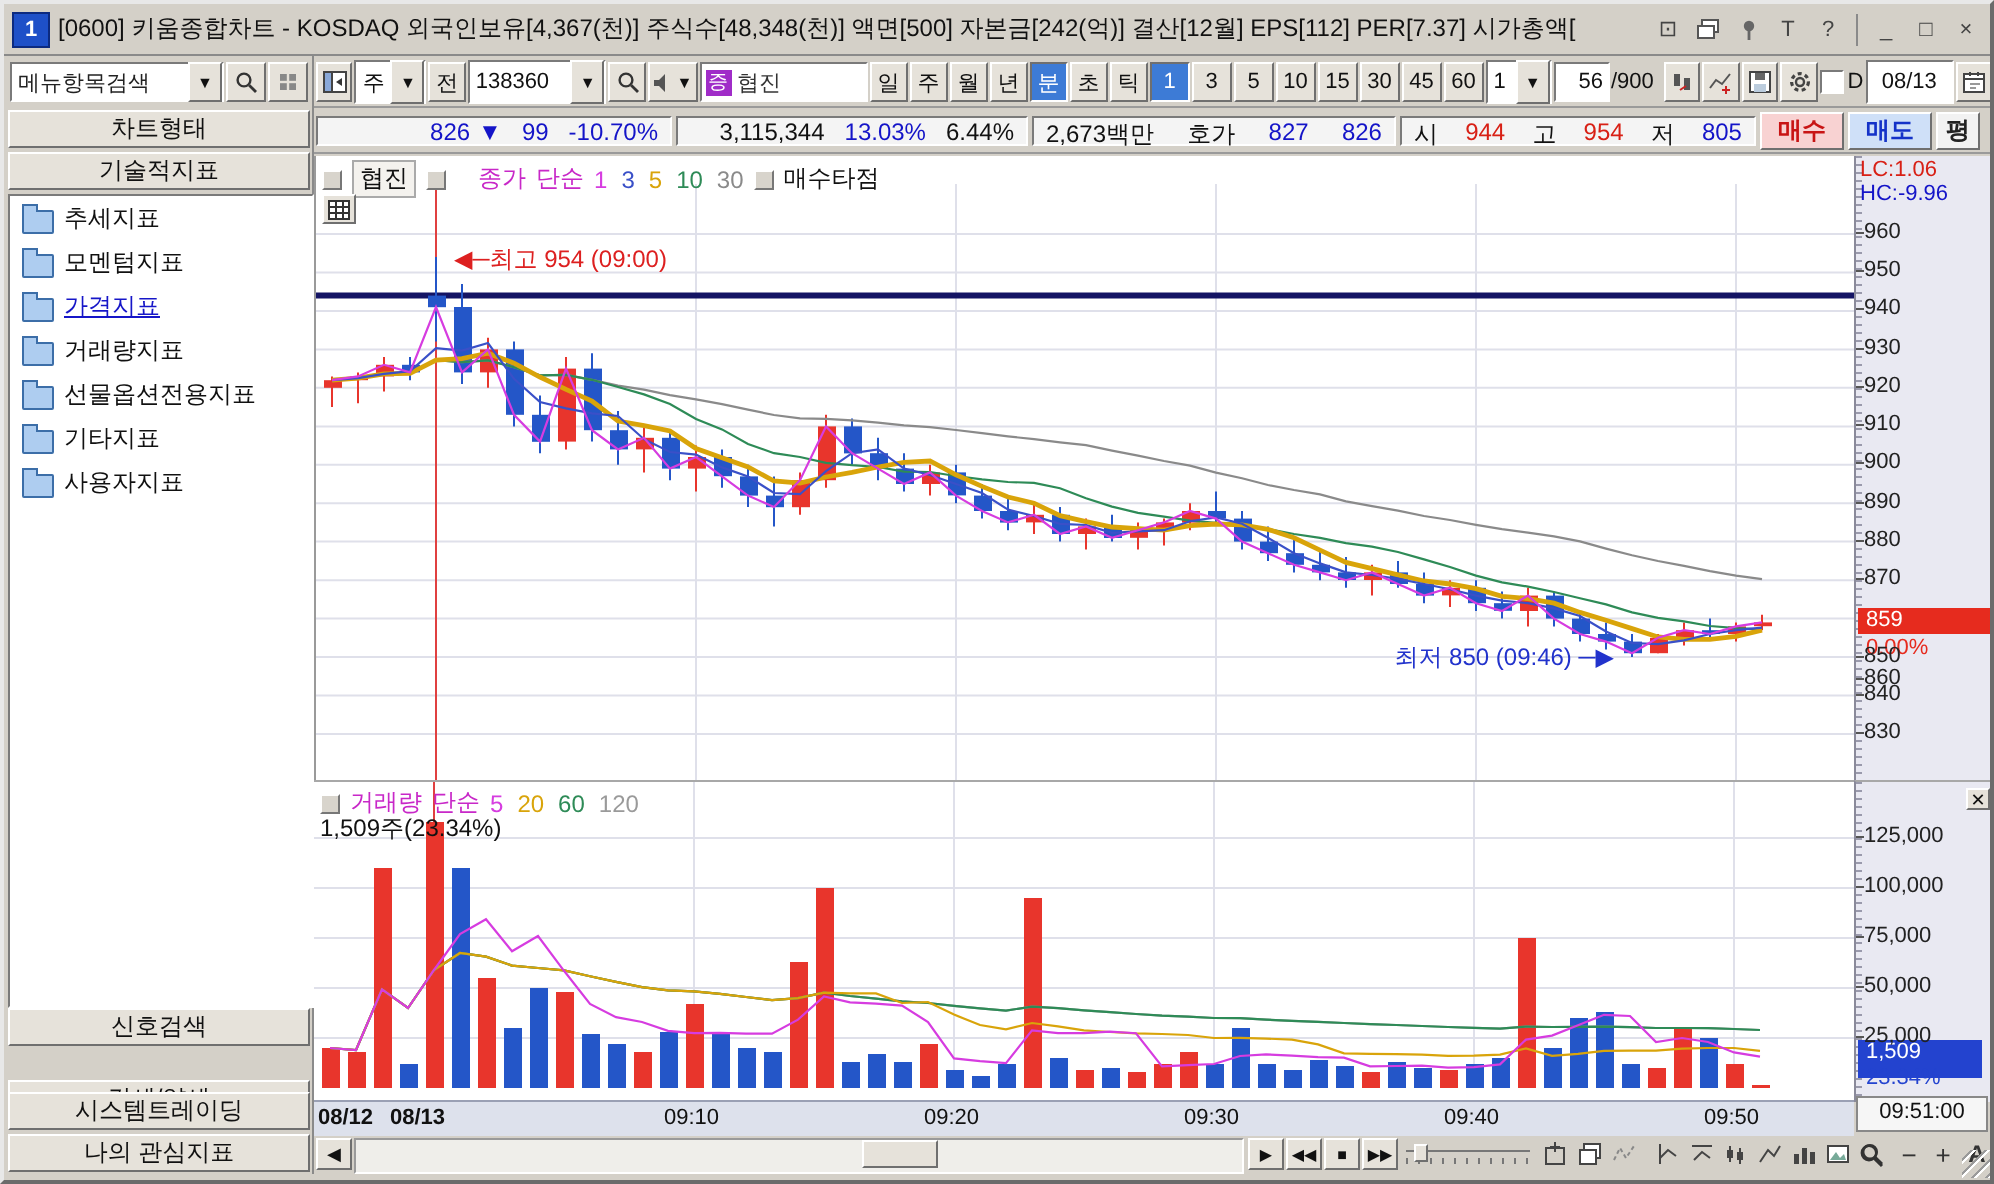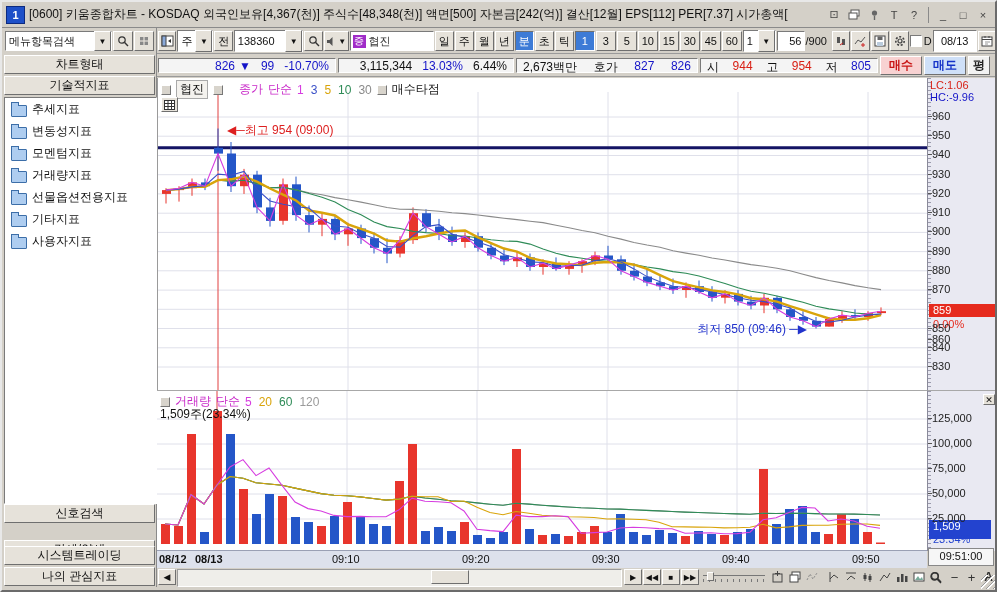--- a/index.html
+++ b/index.html
@@ -141,25 +141,25 @@
 </div>
 <div class="abs side-btn btn" style="top:53px;">차트형태</div>
 <div class="abs side-btn btn" style="top:74px;">기술적지표</div>
 <div id="tree" class="abs">
     <div class="tree-item">
       <span class="folder"></span>
       <span class="lbl">추세지표</span>
     </div>
     <div class="tree-item">
       <span class="folder"></span>
-      <span class="lbl">변동성지표</span>
+      <span class="lbl">모멘텀지표</span>
     </div>
-    <div class="tree-item">
+    <div class="tree-item sel">
       <span class="folder"></span>
-      <span class="lbl">모멘텀지표</span>
+      <span class="lbl">가격지표</span>
     </div>
     <div class="tree-item">
       <span class="folder"></span>
       <span class="lbl">거래량지표</span>
     </div>
     <div class="tree-item">
       <span class="folder"></span>
       <span class="lbl">선물옵션전용지표</span>
     </div>
     <div class="tree-item">

